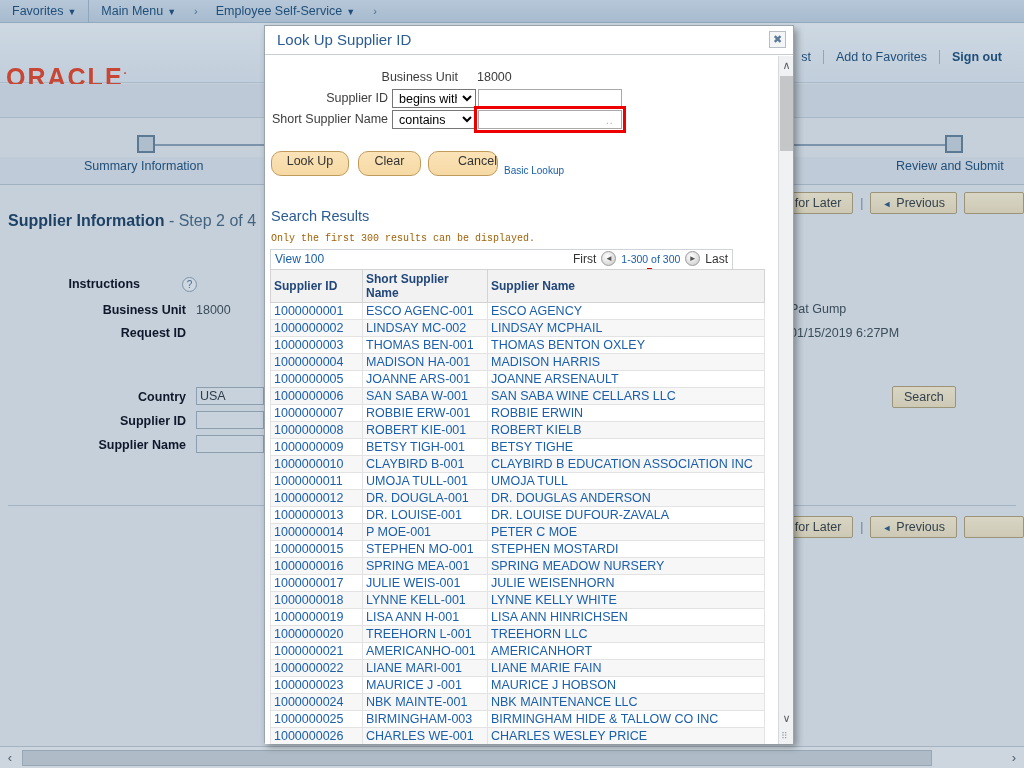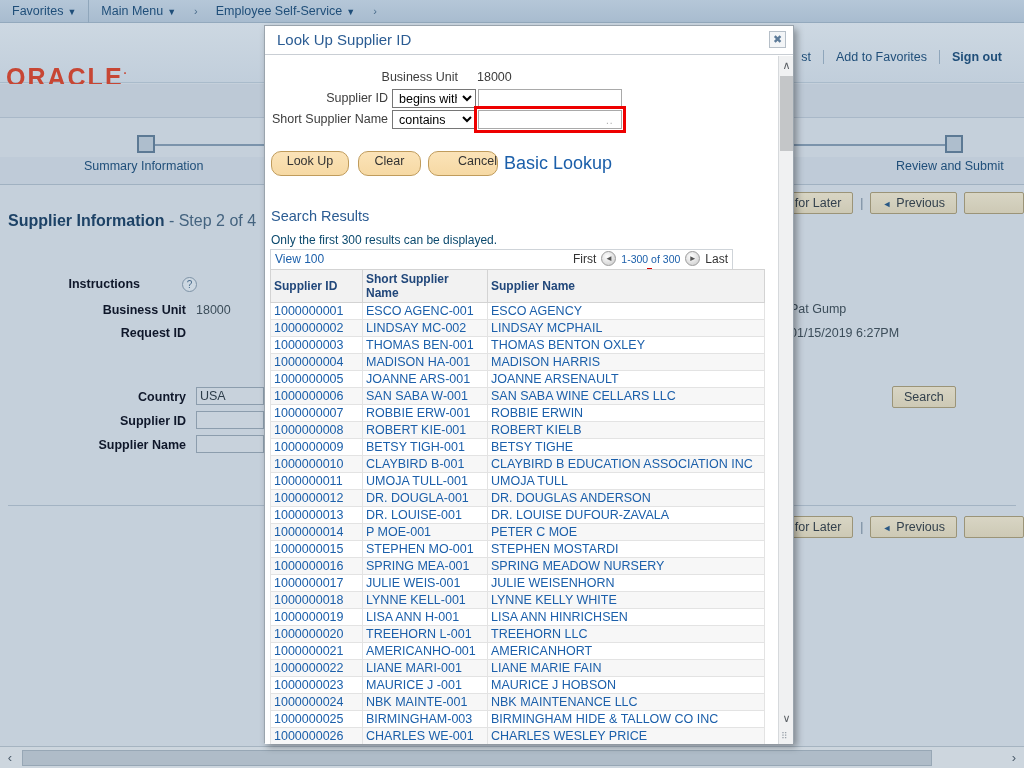--- a/index.html
+++ b/index.html
@@ -229,30 +229,30 @@
     position:absolute; font-size:10px; color:#aaa; letter-spacing:1px;
   }
 
   .m-btn {
     position:absolute; height:25px;
     background: linear-gradient(#fbe3b8, #f6d9a4);
     border:1px solid #c09c5c; border-radius:10px;
     color:#333; font-size:12.5px; text-align:center; line-height:18px;
   }
   .m-link {
-    position:absolute; color:#1b5faa; font-size:18px; text-decoration:none;
+    position:absolute; color:#1b5faa; font-size:10px; text-decoration:none;margin-top:12px;
   }
 
   .sr-title {
     position:absolute; left:6px; top:152px;
     font-size:14.5px; color:#2b5c93;
   }
   .sr-note {
     position:absolute; left:6px; top:177px;
-    font-size:12px; color:#0c4a6e;
+    font-size:10px; color:#a16207;font-family:Liberation Mono, monospace;
   }
 
   .grid-wrap {
     position:absolute; left:5px; top:193px; width:463px;
   }
   .grid-topbar {
     position:relative; height:20px;
     border:1px solid #cfd4d9; border-bottom:none;
     background:#ffffff;
   }

